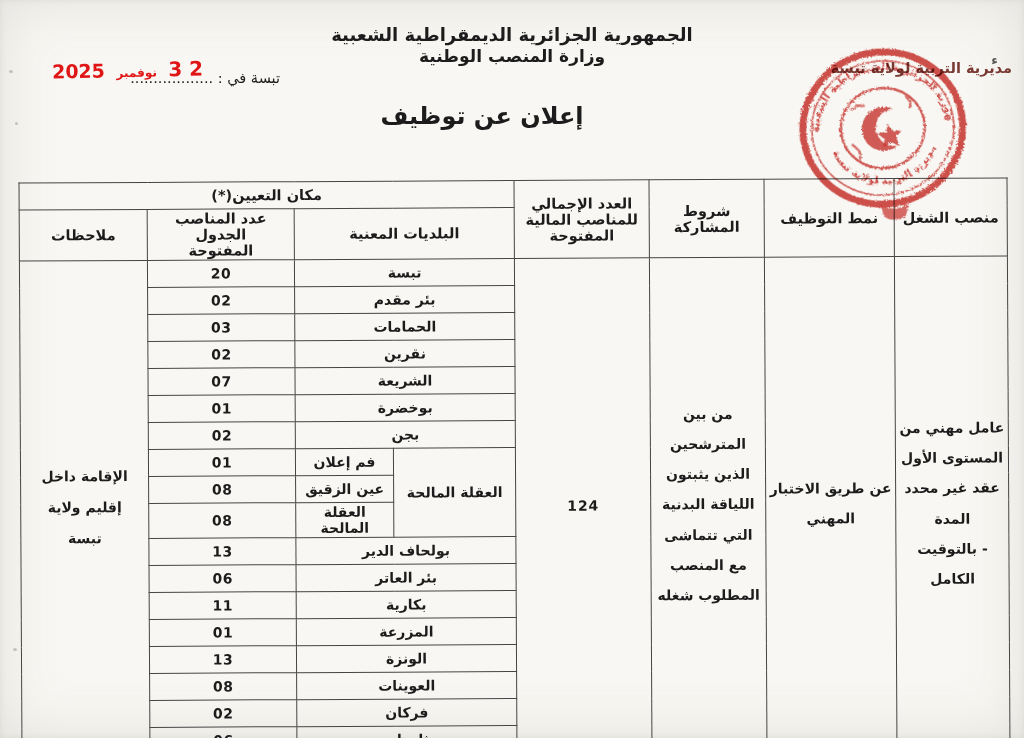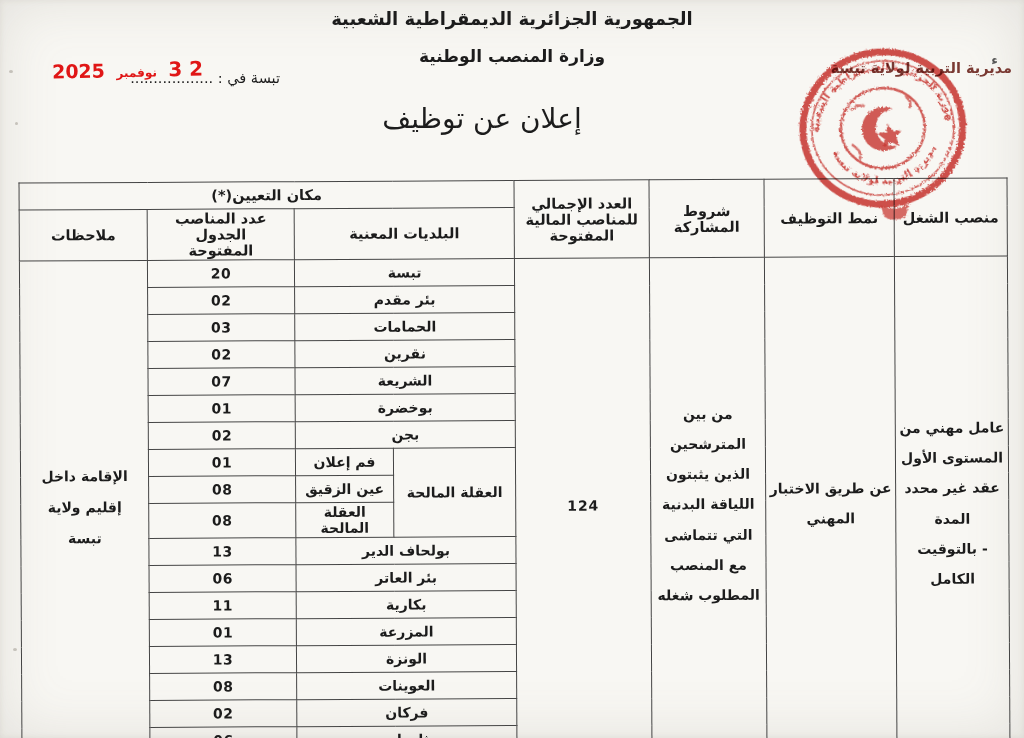--- a/index.html
+++ b/index.html
@@ -4,40 +4,40 @@
 <style>
   html,body{margin:0;padding:0;background:#d8d5cf;}
   .sheet{
     position:relative; width:1024px; height:738px; overflow:hidden;
     background:#f8f7f3;
     box-shadow: inset 0 0 60px rgba(120,112,100,.16), inset 0 0 6px rgba(120,112,100,.12);
     font-family:"DejaVu Sans", sans-serif;
     color:#1c1c1c;
   }
   .hdr{position:absolute; left:0; right:0; text-align:center; font-weight:bold;}
-  .hdr1{top:8px; font-size:18px;}
+  .hdr1{top:24px; font-size:18px;}
   .hdr2{top:46px; font-size:17px;}
   .directorate{
     position:absolute; top:60px; right:12px; font-size:14.5px; font-weight:bold;
     color:#7a3a33; z-index:2;
   }
   .dateline{
     position:absolute; top:70px; left:108px; width:172px; font-size:14.5px;
     font-weight:normal; direction:rtl; text-align:right; letter-spacing:.5px;
   }
   .datestamp{
     position:absolute; top:58px; left:52px; direction:rtl; color:#e01616;
     font-weight:bold; transform:rotate(-1.2deg); white-space:nowrap; z-index:3;
   }
   .datestamp .day{font-size:20px; letter-spacing:4px; margin-left:6px;}
   .datestamp .month{font-size:12px; margin-left:6px;}
   .datestamp .year{font-size:19px;}
   .title{
     position:absolute; top:102px; left:0; right:60px; text-align:center;
-    font-size:28px; font-weight:normal;
+    font-size:24px; font-weight:bold;
   }
   .intro{
     position:absolute; top:150px; right:16px; width:990px; direction:rtl;
     text-align:right; font-size:15px; font-weight:bold; z-index:1;
   }
   .tablewrap{position:absolute; top:180px; left:20px; transform:rotate(-0.3deg); z-index:1;}
   table.main{
     border-collapse:collapse; direction:rtl; width:988px; table-layout:fixed;
     font-weight:bold;
   }

